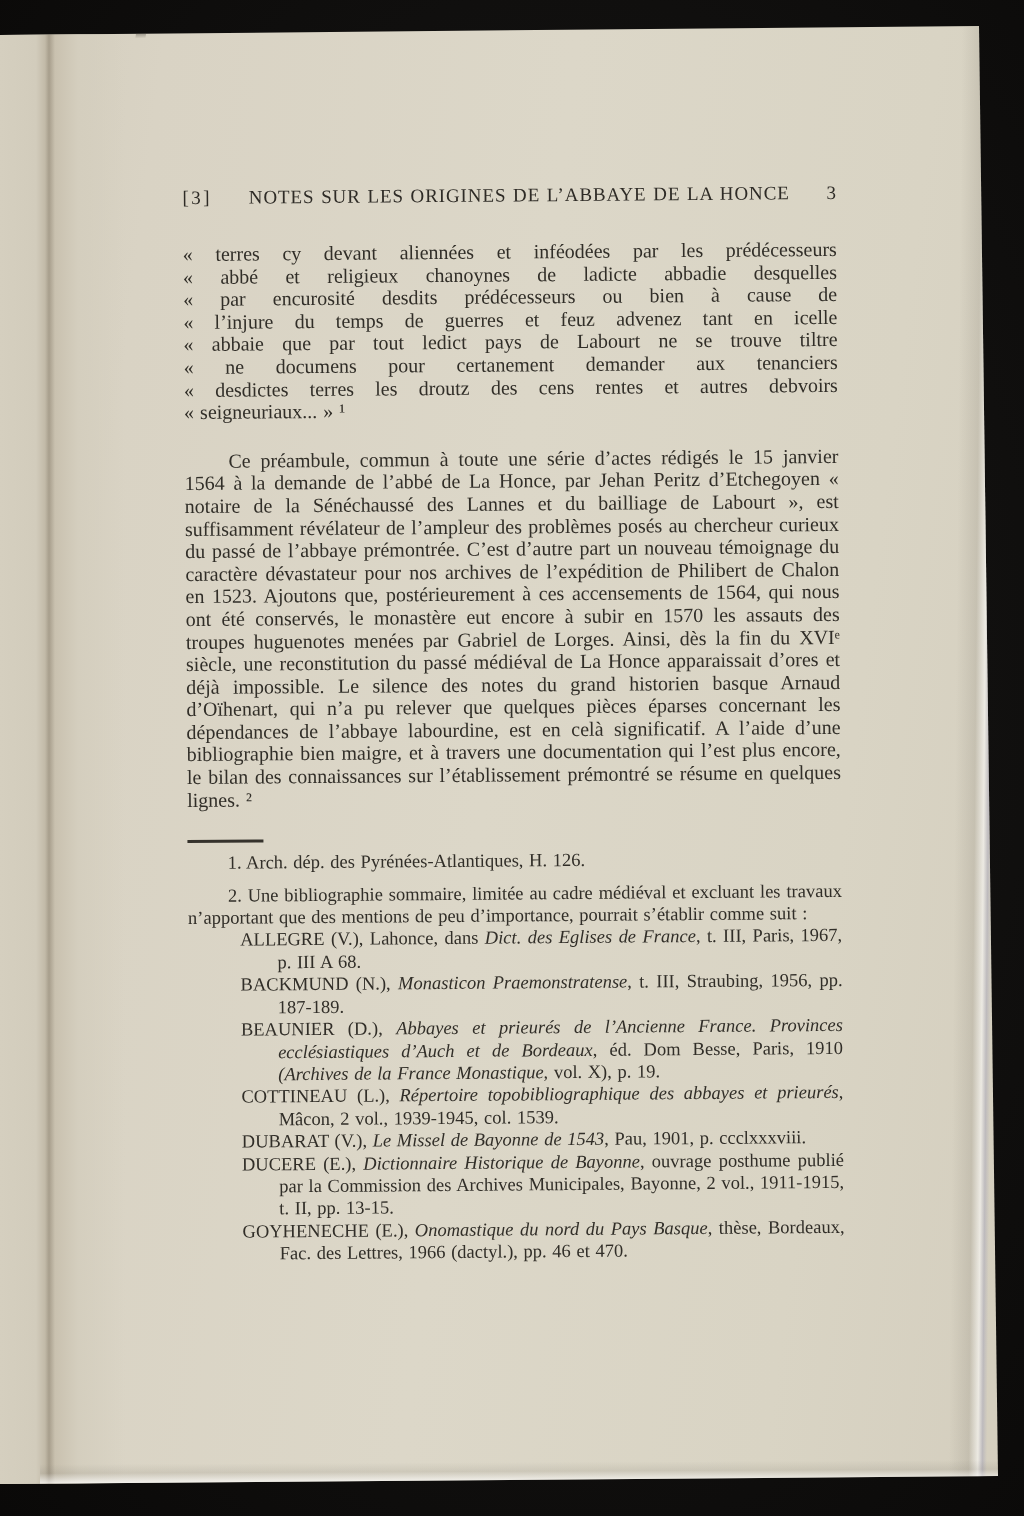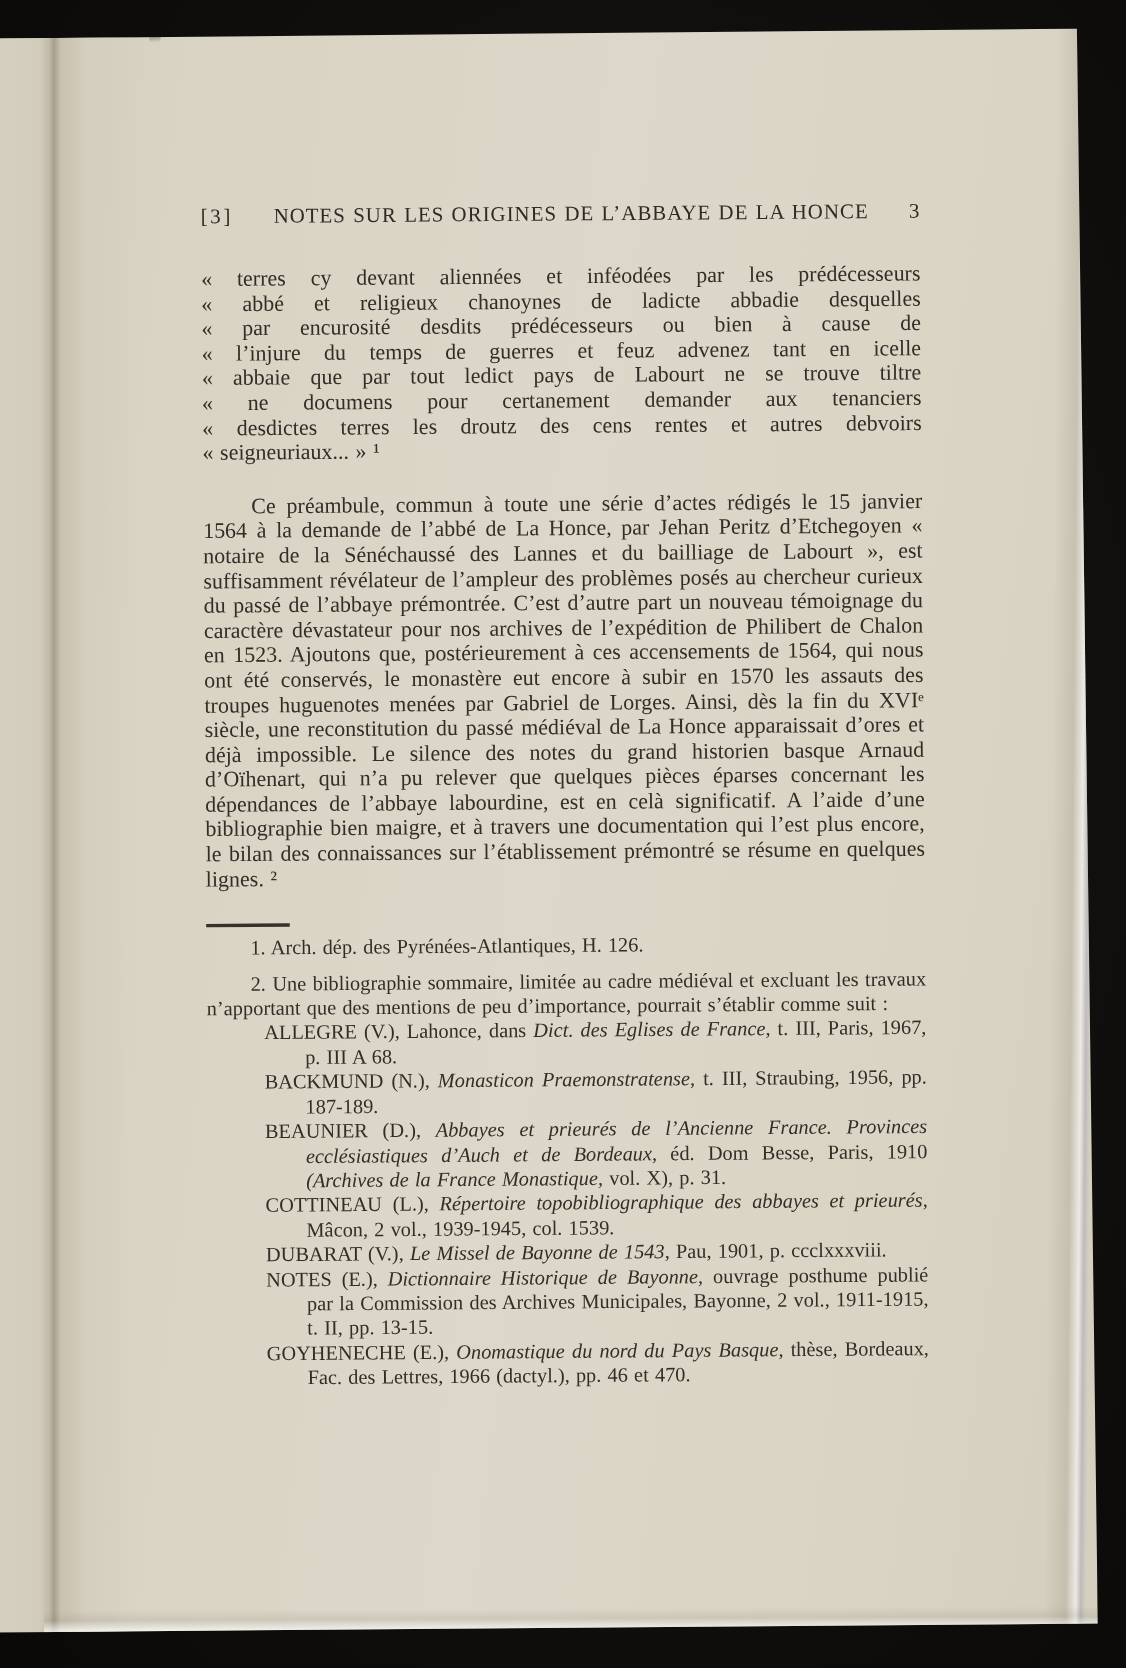--- a/index.html
+++ b/index.html
@@ -110,21 +110,21 @@
 
       <p class="para">Ce préambule, commun à toute une série d’actes rédigés le 15 janvier 1564 à la demande de l’abbé de La Honce, par Jehan Peritz d’Etchegoyen « notaire de la Sénéchaussé des Lannes et du bailliage de Labourt », est suffisamment révélateur de l’ampleur des problèmes posés au chercheur curieux du passé de l’abbaye prémontrée. C’est d’autre part un nouveau témoignage du caractère dévastateur pour nos archives de l’expédition de Philibert de Chalon en 1523. Ajoutons que, postérieurement à ces accensements de 1564, qui nous ont été conservés, le monastère eut encore à subir en 1570 les assauts des troupes huguenotes menées par Gabriel de Lorges. Ainsi, dès la fin du XVIᵉ siècle, une reconstitution du passé médiéval de La Honce apparaissait d’ores et déjà impossible. Le silence des notes du grand historien basque Arnaud d’Oïhenart, qui n’a pu relever que quelques pièces éparses concernant les dépendances de l’abbaye labourdine, est en celà significatif. A l’aide d’une bibliographie bien maigre, et à travers une documentation qui l’est plus encore, le bilan des connaissances sur l’établissement prémontré se résume en quelques lignes. ²</p>
 
       <div class="fn-rule"></div>
       <p class="fn fn1">1. Arch. dép. des Pyrénées-Atlantiques, H. 126.</p>
       <p class="fn fn2">2. Une bibliographie sommaire, limitée au cadre médiéval et excluant les travaux n’apportant que des mentions de peu d’importance, pourrait s’établir comme suit :</p>
 
       <div class="bib">
           <div class="bib-entry"><span>ALLEGRE (V.), Lahonce, dans </span><i>Dict. des Eglises de France</i><span>, t. III, Paris, 1967, p. III A 68.</span></div>
           <div class="bib-entry"><span>BACKMUND (N.), </span><i>Monasticon Praemonstratense</i><span>, t. III, Straubing, 1956, pp. 187-189.</span></div>
-          <div class="bib-entry"><span>BEAUNIER (D.), </span><i>Abbayes et prieurés de l’Ancienne France. Provinces ecclésiastiques d’Auch et de Bordeaux</i><span>, éd. Dom Besse, Paris, 1910 </span><i>(Archives de la France Monastique,</i><span> vol. X), p. 31.</span></div>
+          <div class="bib-entry"><span>BEAUNIER (D.), </span><i>Abbayes et prieurés de l’Ancienne France. Provinces ecclésiastiques d’Auch et de Bordeaux</i><span>, éd. Dom Besse, Paris, 1910 </span><i>(Archives de la France Monastique,</i><span> vol. X), p. 19.</span></div>
           <div class="bib-entry"><span>COTTINEAU (L.), </span><i>Répertoire topobibliographique des abbayes et prieurés</i><span>, Mâcon, 2 vol., 1939-1945, col. 1539.</span></div>
           <div class="bib-entry"><span>DUBARAT (V.), </span><i>Le Missel de Bayonne de 1543</i><span>, Pau, 1901, p. ccclxxxviii.</span></div>
-          <div class="bib-entry"><span>NOTES (E.), </span><i>Dictionnaire Historique de Bayonne</i><span>, ouvrage posthume publié par la Commission des Archives Municipales, Bayonne, 2 vol., 1911-1915, t. II, pp. 13-15.</span></div>
+          <div class="bib-entry"><span>DUCERE (E.), </span><i>Dictionnaire Historique de Bayonne</i><span>, ouvrage posthume publié par la Commission des Archives Municipales, Bayonne, 2 vol., 1911-1915, t. II, pp. 13-15.</span></div>
           <div class="bib-entry"><span>GOYHENECHE (E.), </span><i>Onomastique du nord du Pays Basque</i><span>, thèse, Bordeaux, Fac. des Lettres, 1966 (dactyl.), pp. 46 et 470.</span></div>
         </div>
     </div>
   </div>
 </div>
 
 </body></html>

